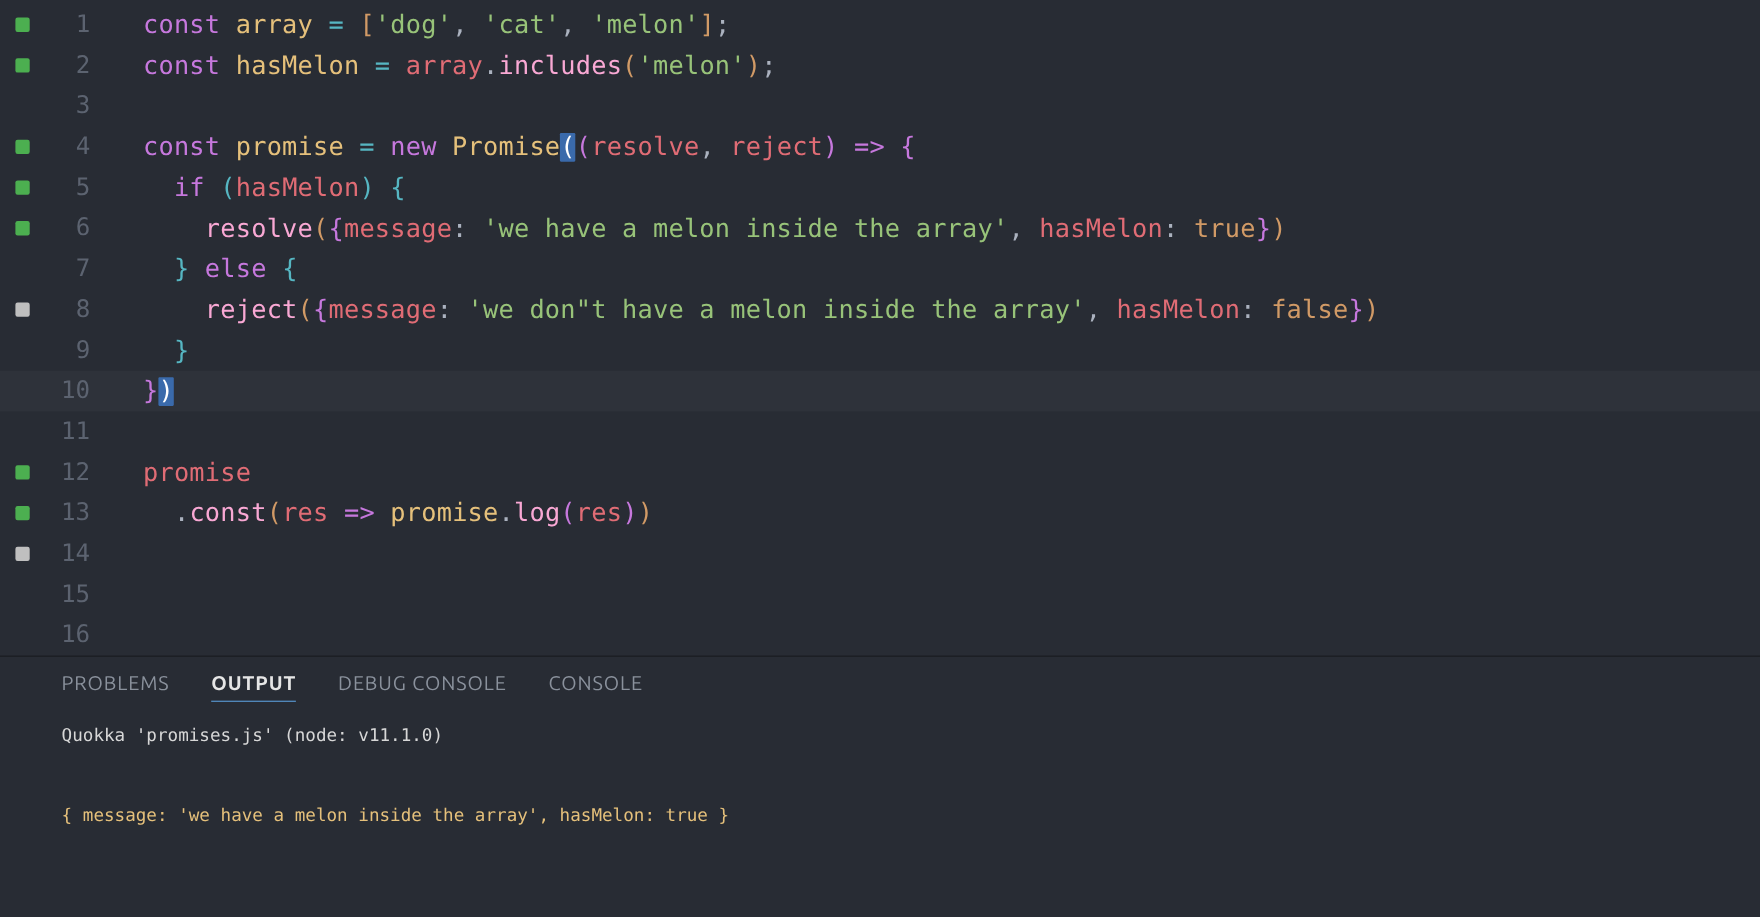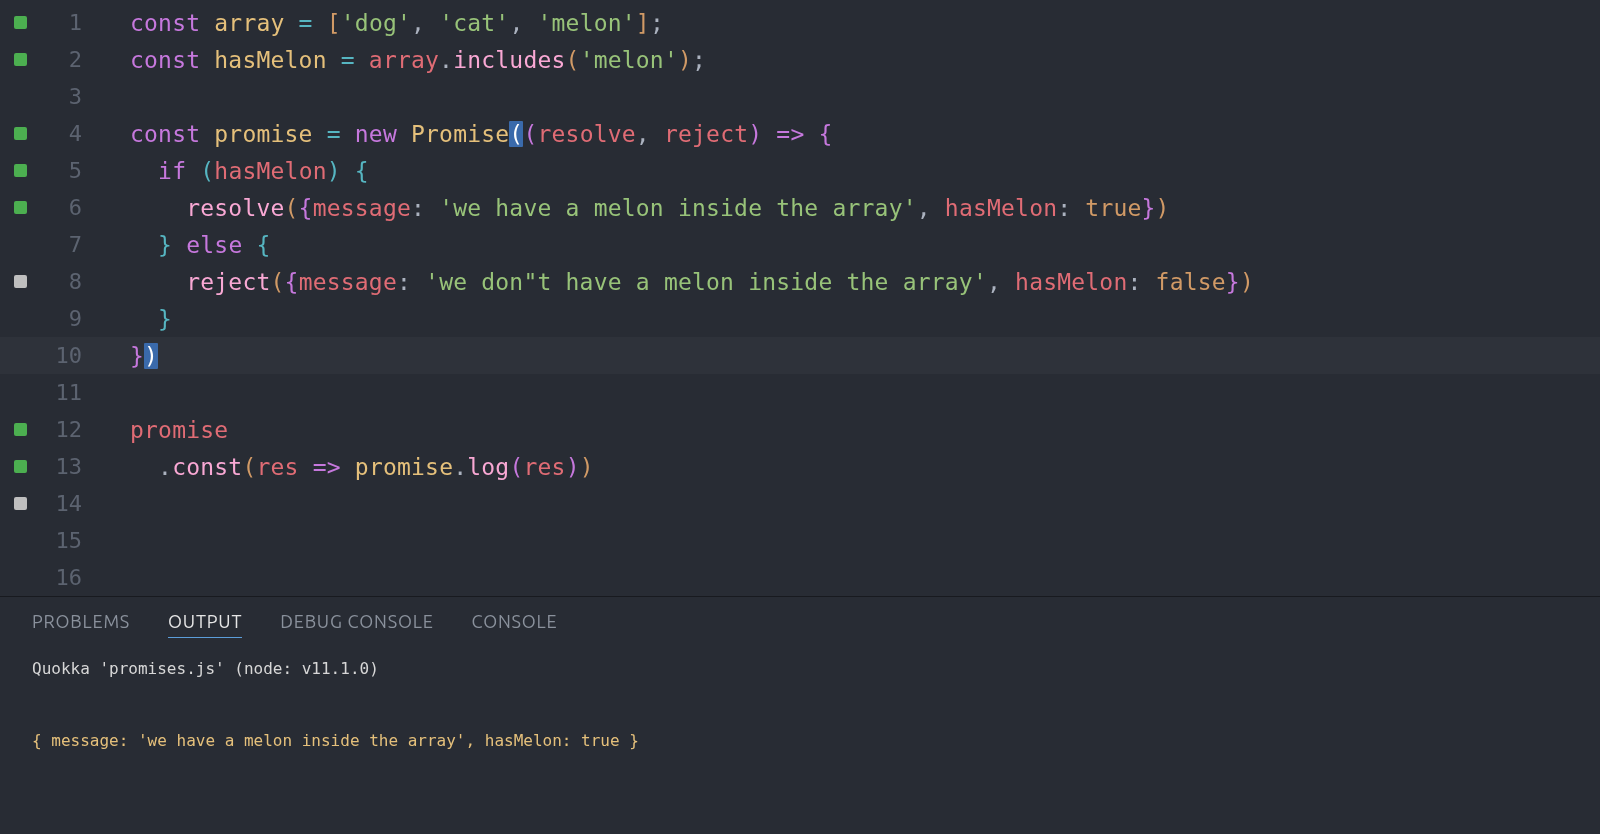--- a/index.html
+++ b/index.html
@@ -74,35 +74,36 @@
   .hl-bracket {
     background: #3a6aab;
     color: #ffffff;
     border-radius: 1px;
   }
 
   
   .panel {
     flex: 1 1 auto;
     border-top: 1px solid #181a1f;
-    padding: 14px 40px 0 32px;
+    padding: 14px 40px 0 56px;
   }
   .tabs {
     display: flex;
     gap: 38px;
     font-family: -apple-system, 'Segoe UI', Ubuntu, sans-serif;
     font-size: 18px;
     letter-spacing: 0.8px;
     color: #8a919c;
     margin-bottom: 12px;
   }
   .tab { cursor: pointer; padding-bottom: 6px; }
   .tab.active {
     color: #e6e6e6;
     border-bottom: 1px solid #5b9dd9;
+    font-weight: bold;
   }
   .console {
     font-size: 16px;
     color: #d7d7d7;
     line-height: 38px;
   }
   .console .out-str { color: #e5c07b; }
 </style>
 </head>
 <body>

